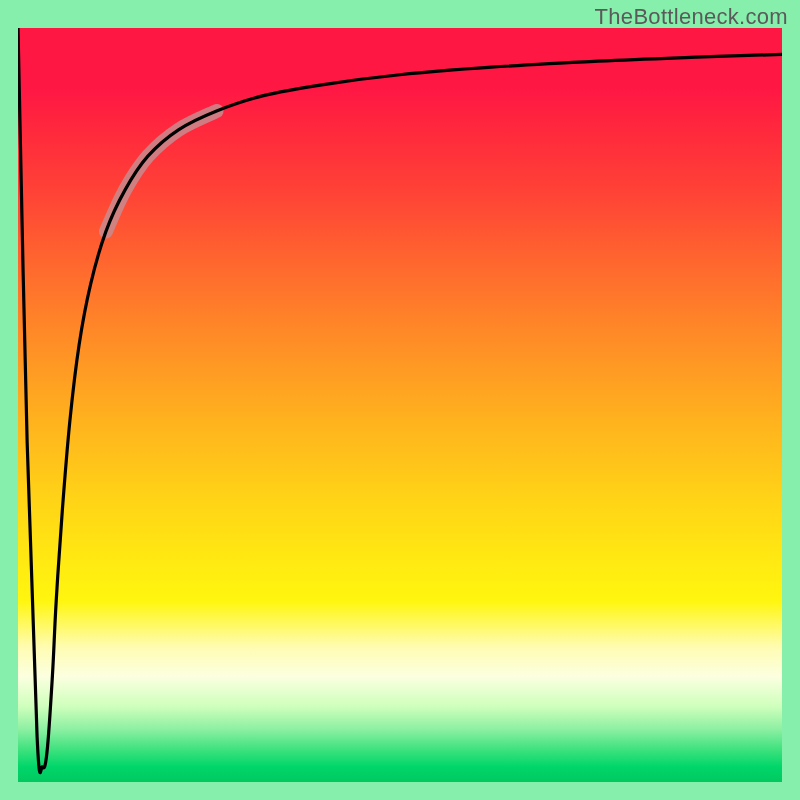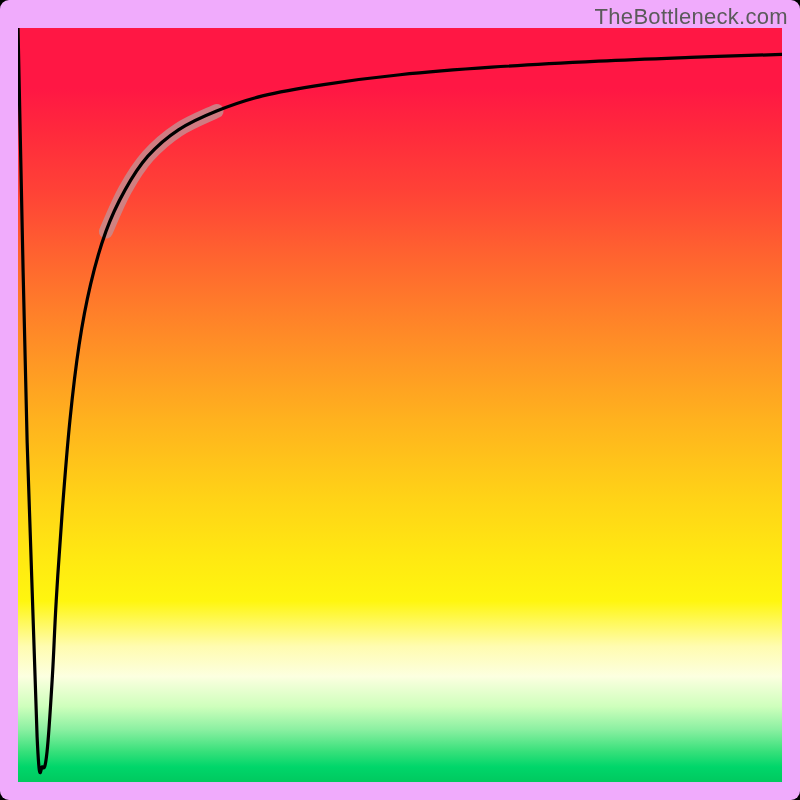--- a/index.html
+++ b/index.html
@@ -10,22 +10,21 @@
     background: #000;
     overflow: hidden;
     font-family: Arial, Helvetica, sans-serif;
   }
   .frame {
     position: absolute;
     left: 0;
     top: 0;
     width: 800px;
     height: 800px;
-    background: #f0abfc;
-    border-radius: 9px;
+    background: #86efac;
   }
   .plot-area {
     position: absolute;
     left: 18px;
     top: 28px;
     width: 764px;
     height: 754px;
     background: linear-gradient(to bottom,
       #ff1744 0%,
       #ff1744 8%,

